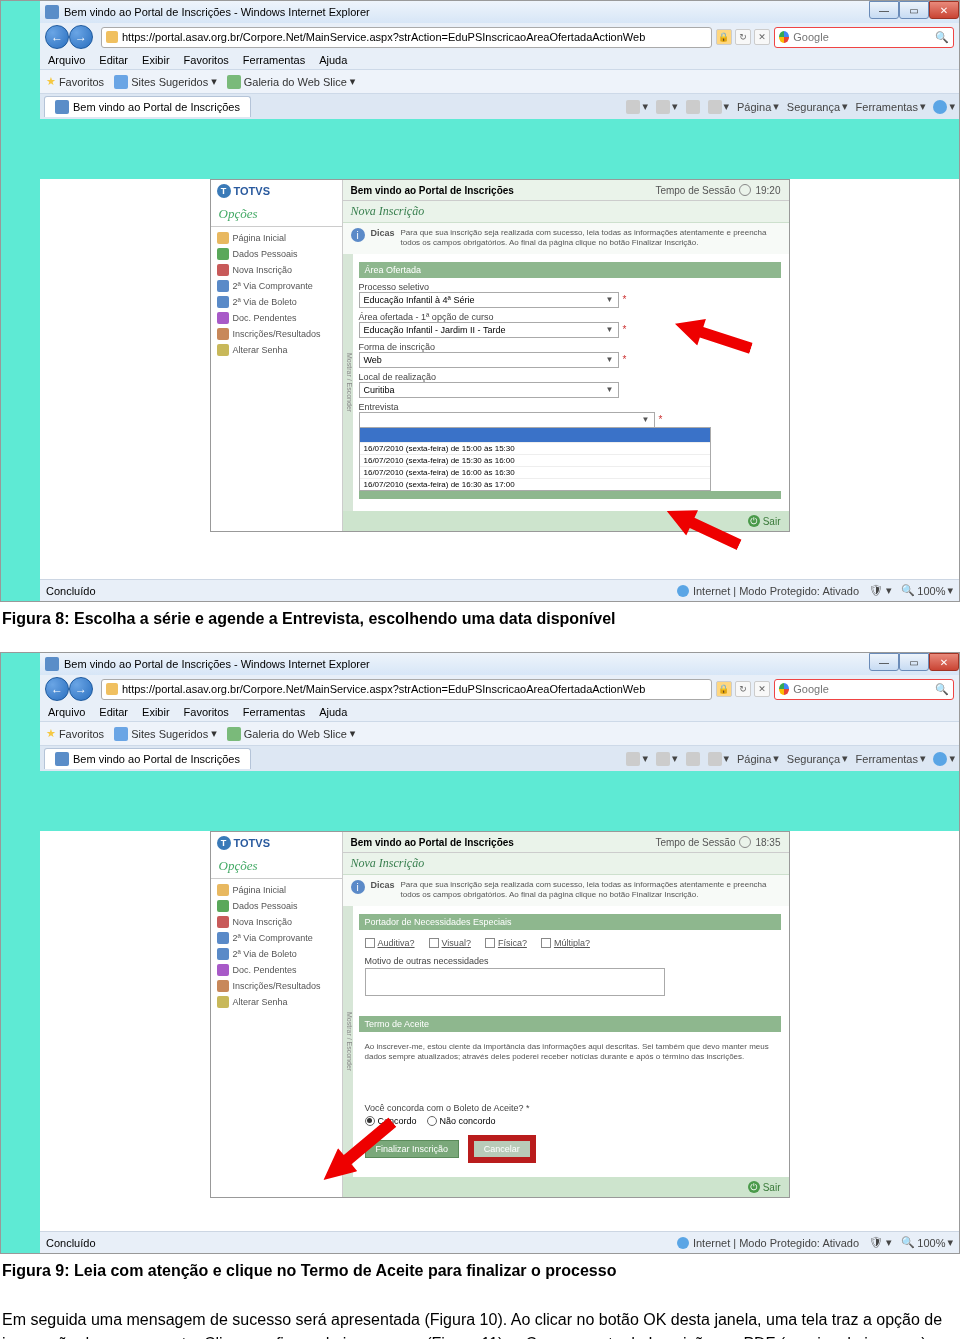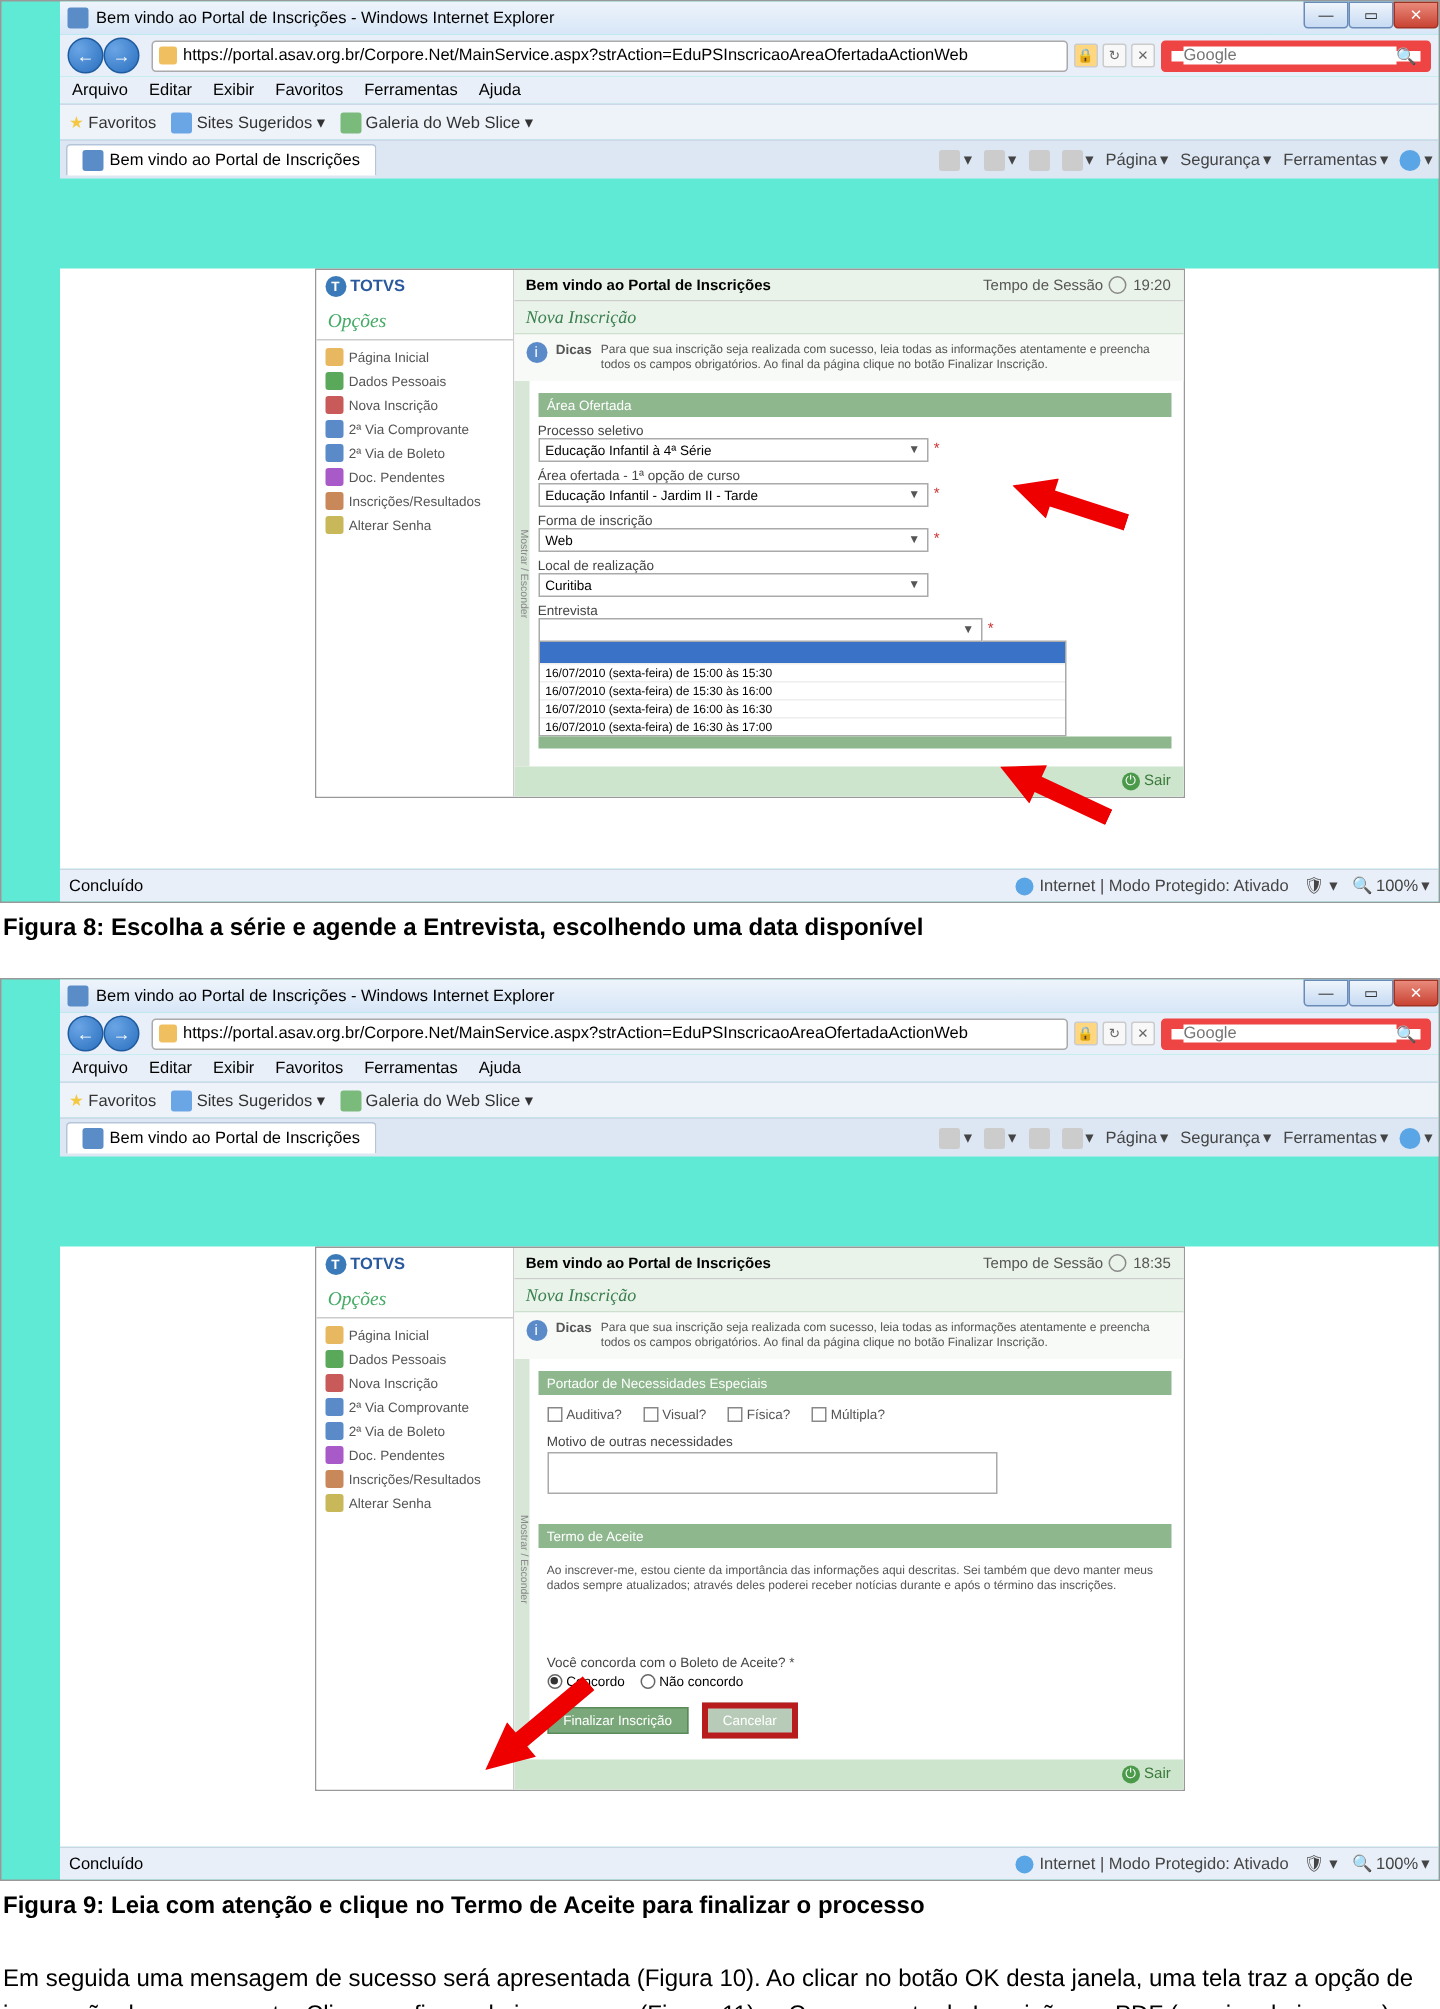--- a/index.html
+++ b/index.html
@@ -13,21 +13,21 @@
   .winbtn { width:30px; height:18px; border:1px solid #6a8bb8; border-radius:0 0 3px 3px; background:linear-gradient(to bottom,#eef4fb,#c7dbf3); display:flex; align-items:center; justify-content:center; font-size:10px; color:#333; }
   .winbtn.close { background: linear-gradient(to bottom,#e98a7b,#c94434); color:#fff; border-color:#a03324; }
   .navbar { display:flex; align-items:center; padding:3px 5px; background:#e8eff8; font-size:11px; height:28px; gap:4px; }
   .navbtns { display:flex; gap:0; margin-right:4px; }
   .navbtn { width:24px; height:24px; border-radius:50%; background:radial-gradient(circle at 30% 30%,#6aa5e5,#2a6fbf); border:1px solid #1e5a9e; display:flex; align-items:center; justify-content:center; color:#fff; font-size:12px; }
   .urlbar { flex:1; display:flex; align-items:center; border:1px solid #aaa; background:#fff; padding:2px 4px; height:21px; border-radius:3px; }
   .urlbar .lock { width:12px; height:12px; background:#f0c060; margin-right:4px; border-radius:2px; }
   .urlbar input { border:none; flex:1; font-size:11px; outline:none; }
   .urlright { display:flex; align-items:center; gap:3px; }
   .urlicon { width:16px; height:16px; border:1px solid #ccc; background:#f8f8f8; border-radius:2px; display:flex;align-items:center;justify-content:center; font-size:9px; color:#666;}
-  .searchbox { width:180px; display:flex; align-items:center; border:7px solid #ef4444; background:#fff; padding:2px 4px; height:21px; border-radius:3px; }
+  .searchbox { width:180px; display:flex; align-items:center; border:1px solid #ef4444; background:#fff; padding:2px 4px; height:21px; border-radius:3px; }
   .searchbox .sicon { width:12px; height:12px; margin-right:4px; border-radius:50%; background: conic-gradient(#4285f4 0 25%, #ea4335 0 50%, #fbbc05 0 75%, #34a853 0 100%);}
   .searchbox input { border:none; flex:1; font-size:11px; color:#888; outline:none; }
   .menubar { display:flex; gap:14px; padding:3px 8px; font-size:11px; background:#e8eff8; }
   .favbar { display:flex; align-items:center; gap:10px; padding:3px 6px; background:#eef3fa; font-size:11px; border-top:1px solid #cdd9e8; height:24px;}
   .favbar .star { color:#f5c842; }
   .favbar .item { display:flex; align-items:center; gap:3px; color:#333;}
   .favbar .icon { width:14px; height:14px; border-radius:2px; }
   .tabbar { display:flex; align-items:center; padding:2px 4px; background:#dde7f3; font-size:11px; height:26px; justify-content:space-between; border-top:1px solid #cdd9e8;}
   .tab { display:flex; align-items:center; gap:4px; padding:3px 10px; background:#fff; border:1px solid #b5c4d8; border-bottom:none; border-radius:3px 3px 0 0;}
   .tabright { display:flex; align-items:center; gap:8px; font-size:11px; color:#444; }
@@ -65,28 +65,28 @@
   .sair-bar { background:#cde4cd; padding:4px 8px; text-align:right; font-size:10px; color:#3a7a3a;}
   .sair-bar .sbtn { display:inline-flex; align-items:center; gap:3px;}
   .sair-bar .scirc { width:12px;height:12px;border-radius:50%;background:#4a9a4a;color:#fff;font-size:9px;display:flex;align-items:center;justify-content:center;}
   .statusbar { display:flex; justify-content:space-between; align-items:center; background:#e8eff8; padding:3px 6px; font-size:11px; border-top:1px solid #ccd6e3; height:22px;}
   .statusbar .right { display:flex; align-items:center; gap:10px; color:#444;}
   
   .redarrow { position:absolute; background:#e00; clip-path: polygon(0 50%, 35% 0, 35% 30%, 100% 30%, 100% 70%, 35% 70%, 35% 100%); filter:drop-shadow(1px 1px 1px rgba(0,0,0,.4)); }
   .caption { font-size:16px; font-weight:bold; padding:6px 2px 24px; }
   .bodytext { font-size:16px; padding:4px 2px; line-height:1.5;}
   .checks { display:flex; gap:14px; padding:4px 6px; font-size:9px; color:#555;}
-  .checks label { display:flex; gap:3px; align-items:center;}
+  .checks label { display:flex; gap:3px; align-items:center;text-decoration:underline;}
   .chk { width:10px;height:10px;border:1px solid #888; background:#fff;}
   .txtarea { width:300px; height:28px; border:1px solid #aaa; background:#fff;}
   .termo-text { font-size:8px; color:#555; padding:6px; line-height:1.3;}
   .radio { width:10px;height:10px;border:1px solid #666;border-radius:50%;display:inline-flex;align-items:center;justify-content:center;}
   .radio.on::after{content:"";width:5px;height:5px;background:#333;border-radius:50%;}
   .btn-green { background:#7aa87a; border:1px solid #5a8a5a; color:#fff; padding:3px 10px; font-size:9px; display:inline-block;}
-  .btn-grey { background:#b8cbb8; border:4px solid #b91c1c; color:#fff; padding:3px 10px; font-size:9px; display:inline-block; margin-left:6px;}
+  .btn-grey { background:#b8cbb8; border:6px solid #b91c1c; color:#fff; padding:3px 10px; font-size:9px; display:inline-block; margin-left:6px;}
 </style>
 </head>
 <body>
 
 <div class="page">
 
 <div class="browser">
   <div class="titlebar">
     <div class="favicon"></div>
     <div class="title">Bem vindo ao Portal de Inscrições - Windows Internet Explorer</div>

